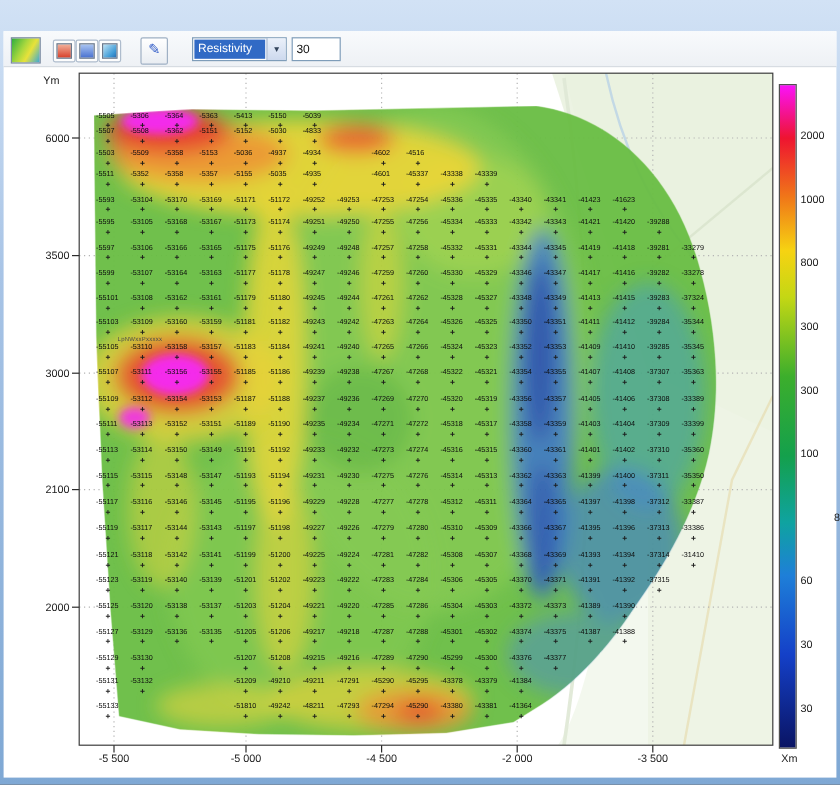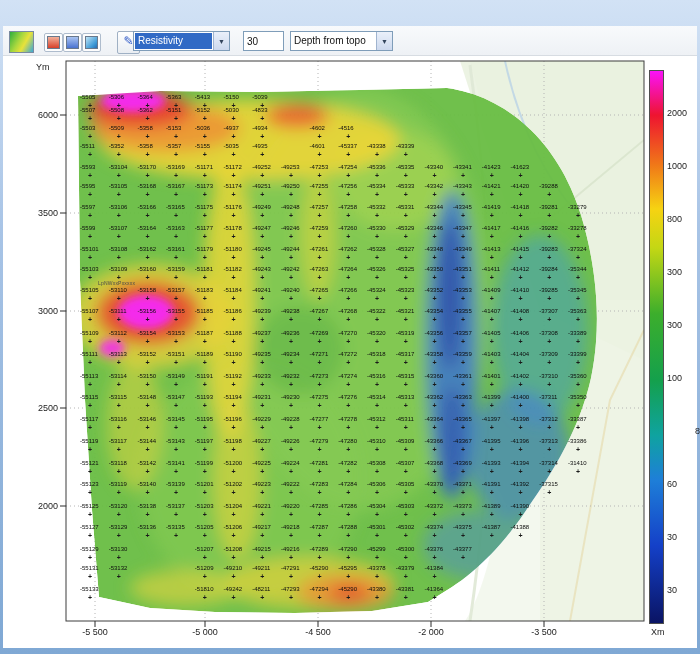--- a/index.html
+++ b/index.html
@@ -76,29 +76,25 @@
       <span class="g g1"></span>
     </div>
   <div class="sbtn" style="left:63px">
       <span class="g g2"></span>
     </div>
   <div class="sbtn" style="left:82px">
       <span class="g g3"></span>
     </div>
   <div class="editbtn">✎</div>
 
-  <div class="combo" style="left:133px;width:97px">
+  <div class="combo" style="left:160px;width:79px">
     <span class="txt hl">Resistivity</span>
     <span class="arrow">▼</span>
   </div>
   <input class="tbox" value="30" style="">
-  <div class="combo" style="left:290px;width:103px">
-    <span class="txt">Depth from topo</span>
-    <span class="arrow">▼</span>
-  </div>
 
   <svg id="plot-svg" width="700" height="654">
     <defs>
       <clipPath id="frameClip">
           <rect x="66" y="61" width="578" height="560"></rect>
         </clipPath>
       <clipPath id="fan">
           <path d="M78,96 L160,91 L260,92 L360,90 L447,88 C505,96 558,140 581,215 C597,268 602,325 591,378 C580,428 553,472 529,506 C505,543 477,571 452,587 L428,602 L372,611 L295,613 L215,612 L150,608 L99,597 L92,510 L85,400 L80,280 Z"></path>
         </clipPath>
       <filter id="f8" x="-40%" y="-40%" width="180%" height="180%">
@@ -955,21 +951,21 @@
       <span class="pl" style="left: 432.4px; top: 594px;">+</span>
     </div>
   <div class="annot">LpNWxxPxxxxx</div>
 
   <div class="unit" style="left:36px;top:62px">Ym</div>
   <div class="unit" style="left:651px;top:627px">Xm</div>
   <div id="yticks">
       <div class="ytick" style="left: 24px; top: 110px;">6000</div>
       <div class="ytick" style="left: 24px; top: 208px;">3500</div>
       <div class="ytick" style="left: 24px; top: 306px;">3000</div>
-      <div class="ytick" style="left: 24px; top: 403px;">2500</div>
+      <div class="ytick" style="left: 24px; top: 403px;">2100</div>
       <div class="ytick" style="left: 24px; top: 501px;">2000</div>
     </div>
   <div id="xticks">
       <div class="xtick" style="left: 72px; top: 627px;">-5 500</div>
       <div class="xtick" style="left: 182px; top: 627px;">-5 000</div>
       <div class="xtick" style="left: 295px; top: 627px;">-4 500</div>
       <div class="xtick" style="left: 408px; top: 627px;">-2 000</div>
       <div class="xtick" style="left: 521px; top: 627px;">-3 500</div>
     </div>
 

